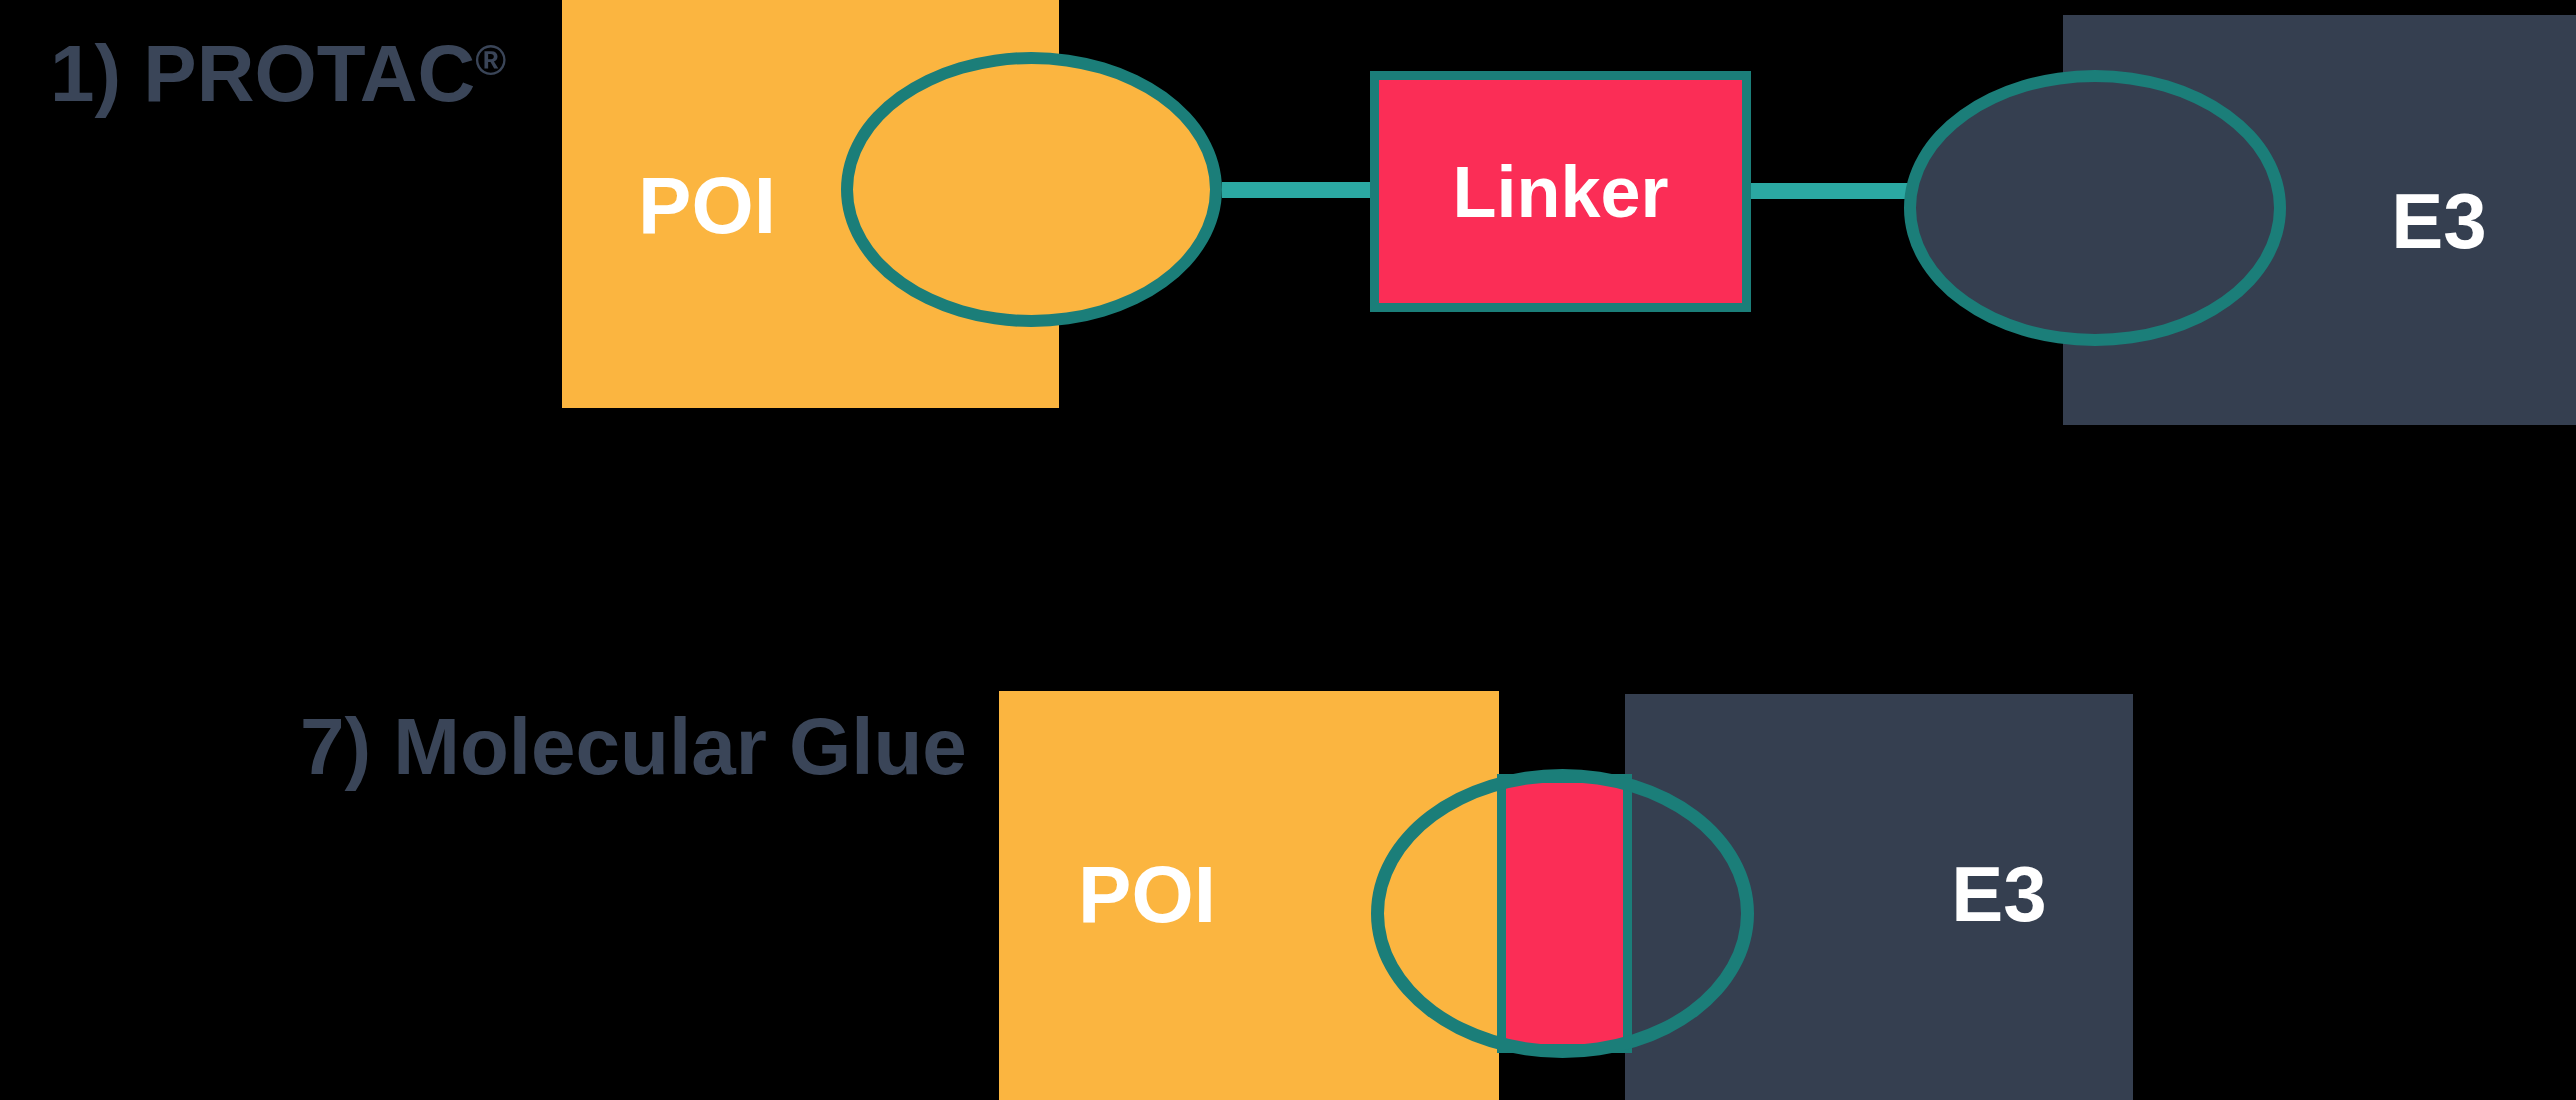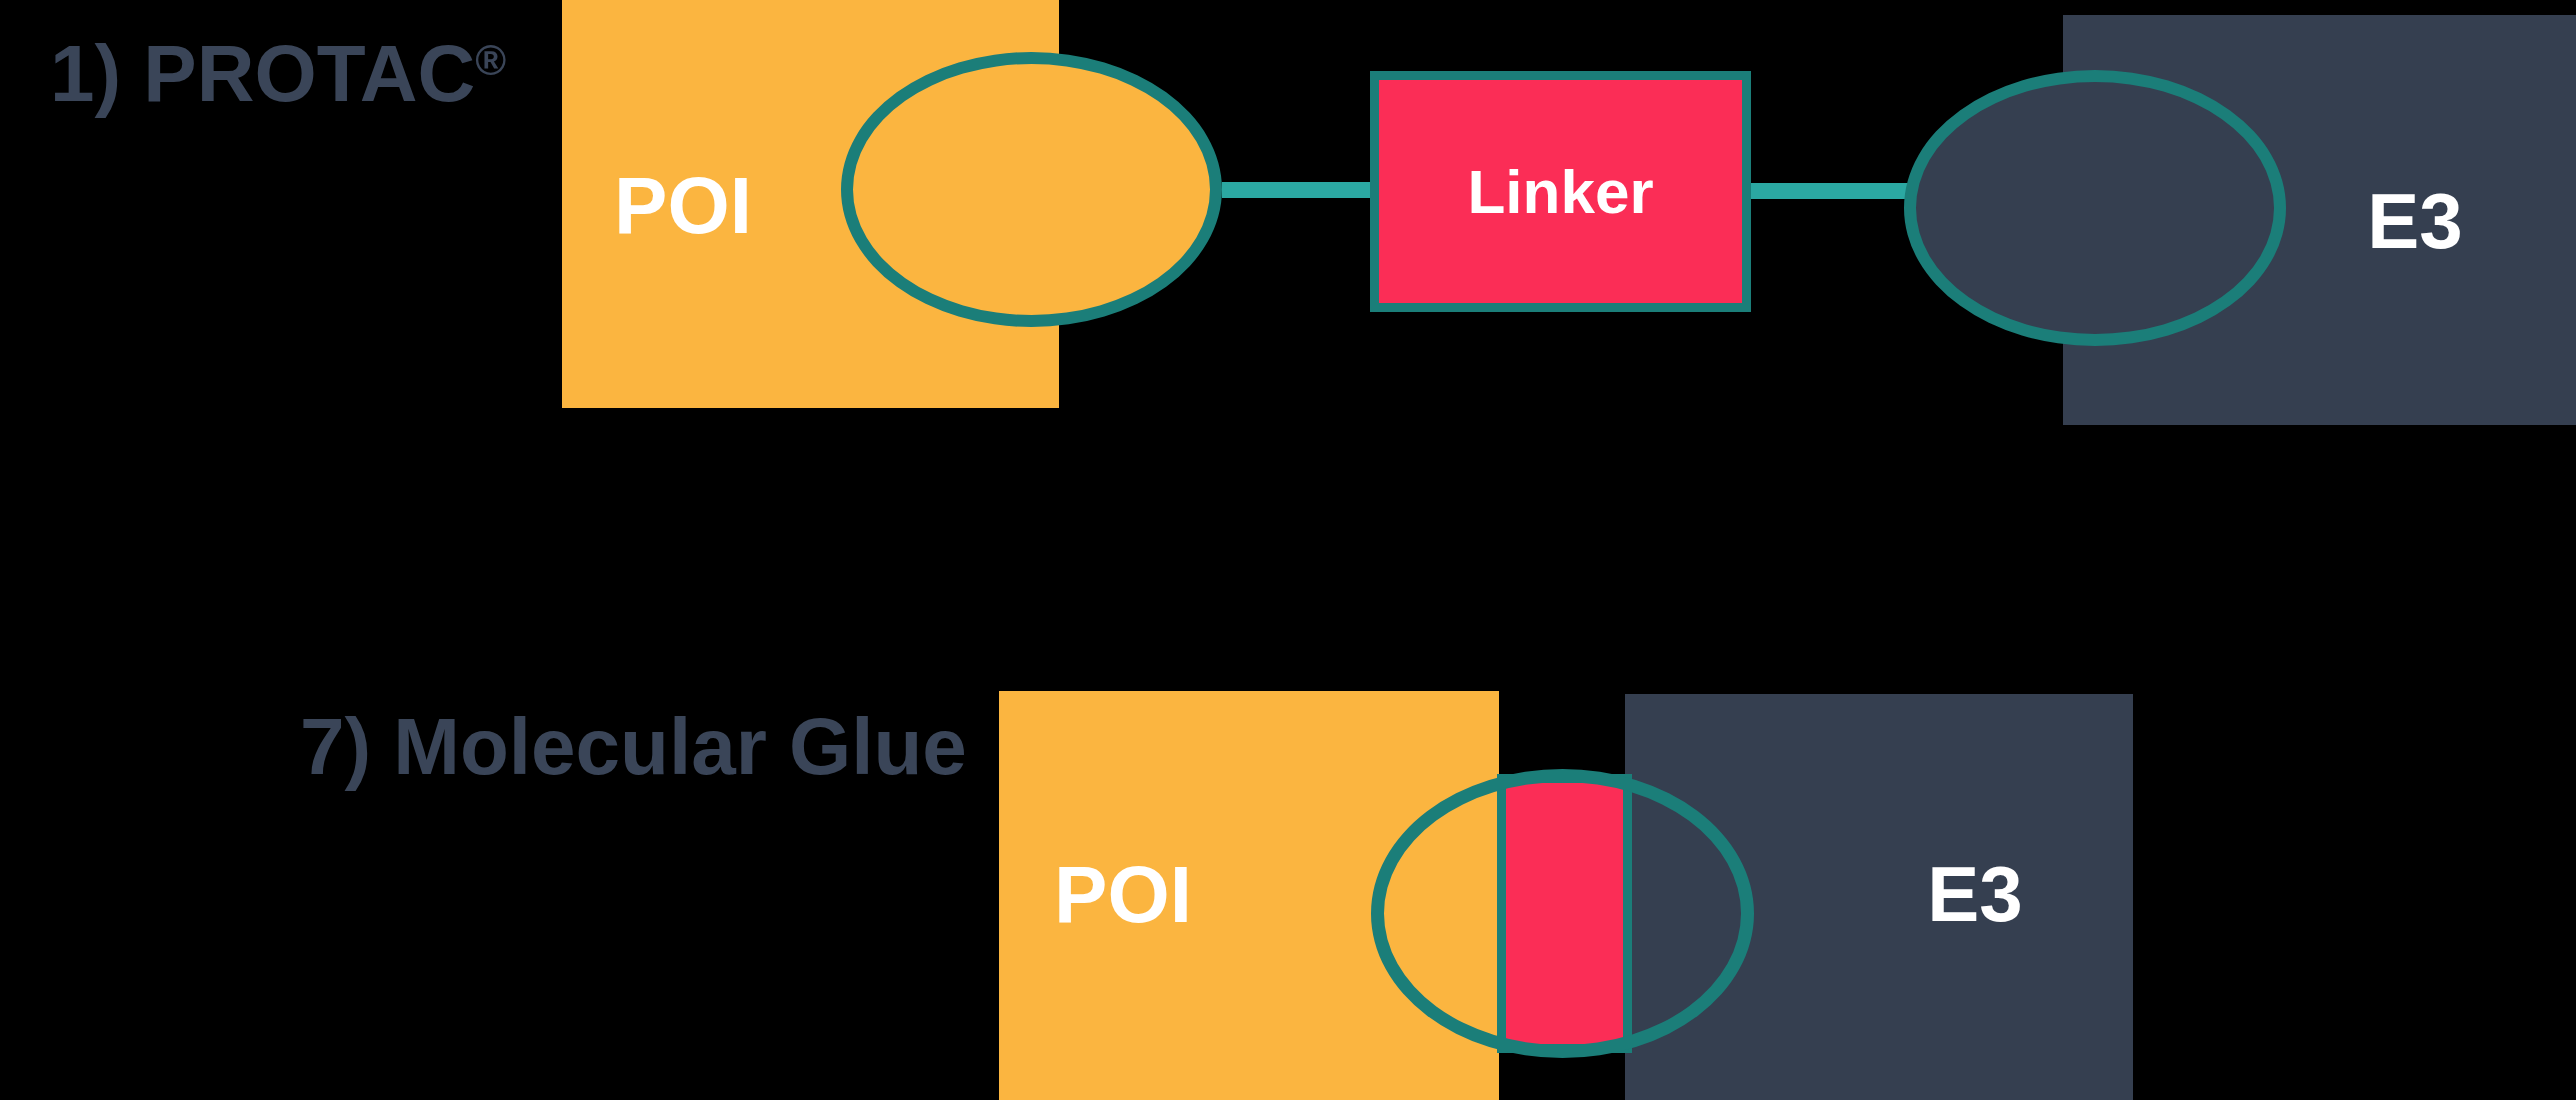--- a/index.html
+++ b/index.html
@@ -33,32 +33,33 @@
   .connector-1{left:1222px;top:182px;width:153px;}
   .connector-2{left:1747px;top:183px;width:162px;}
   .binder-ellipse{border:12.4px solid #1B7E79;border-radius:50%;}
   .poi-ellipse{left:841px;top:52px;width:381px;height:275px;background:#FBB540;}
   .e3-ellipse{left:1904px;top:70px;width:382px;height:276px;background:#353F50;}
   .linker-box{
     left:1370px;top:71px;width:381px;height:241px;
     background:#FB2D56;border:9.5px solid #1B7E79;
     display:flex;align-items:center;justify-content:center;
   }
-  .linker-label{color:#FFFFFF;font-size:62px;line-height:1;white-space:nowrap;}
+  .linker-label{color:#FFFFFF;font-size:72px;line-height:1;white-space:nowrap;}
 
   
   .poi-square-2{left:999px;top:691px;width:500px;height:409px;background:#FBB540;}
   .e3-square-2{left:1625px;top:694px;width:508px;height:406px;background:#353F50;}
   .glue-rect{left:1497px;top:774px;width:135px;height:279px;background:#FB2D56;border:9.5px solid #1B7E79;}
   .glue-circle{left:1371px;top:769px;width:383px;height:289px;border:13.3px solid #1B7E79;border-radius:50%;background:transparent;}
 
   
   .shape-label{
     color:#FFFFFF;line-height:1;white-space:nowrap;
     transform:translate(-50%,-50%);
+    margin-left:24px;
   }
   .poi-label-1{left:683px;top:206px;font-size:80px;}
   .e3-label-1{left:2415px;top:221px;font-size:78px;}
   .poi-label-2{left:1123px;top:895px;font-size:80px;}
   .e3-label-2{left:1975px;top:894px;font-size:78px;}
 
   .heading-1{left:50px;top:34px;}
   .heading-2{left:300px;top:707px;}
 </style>
 </head>

